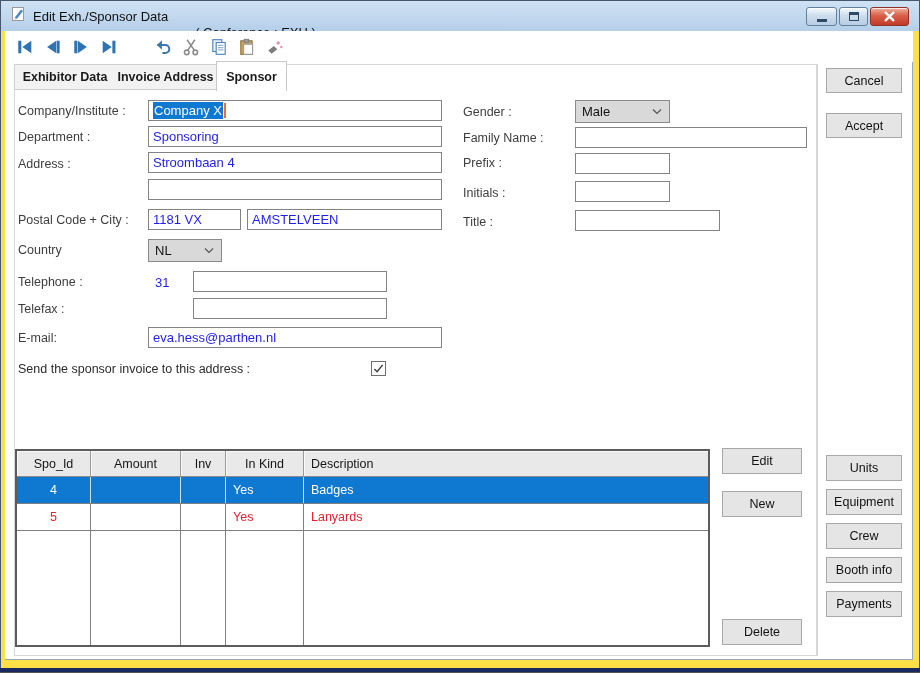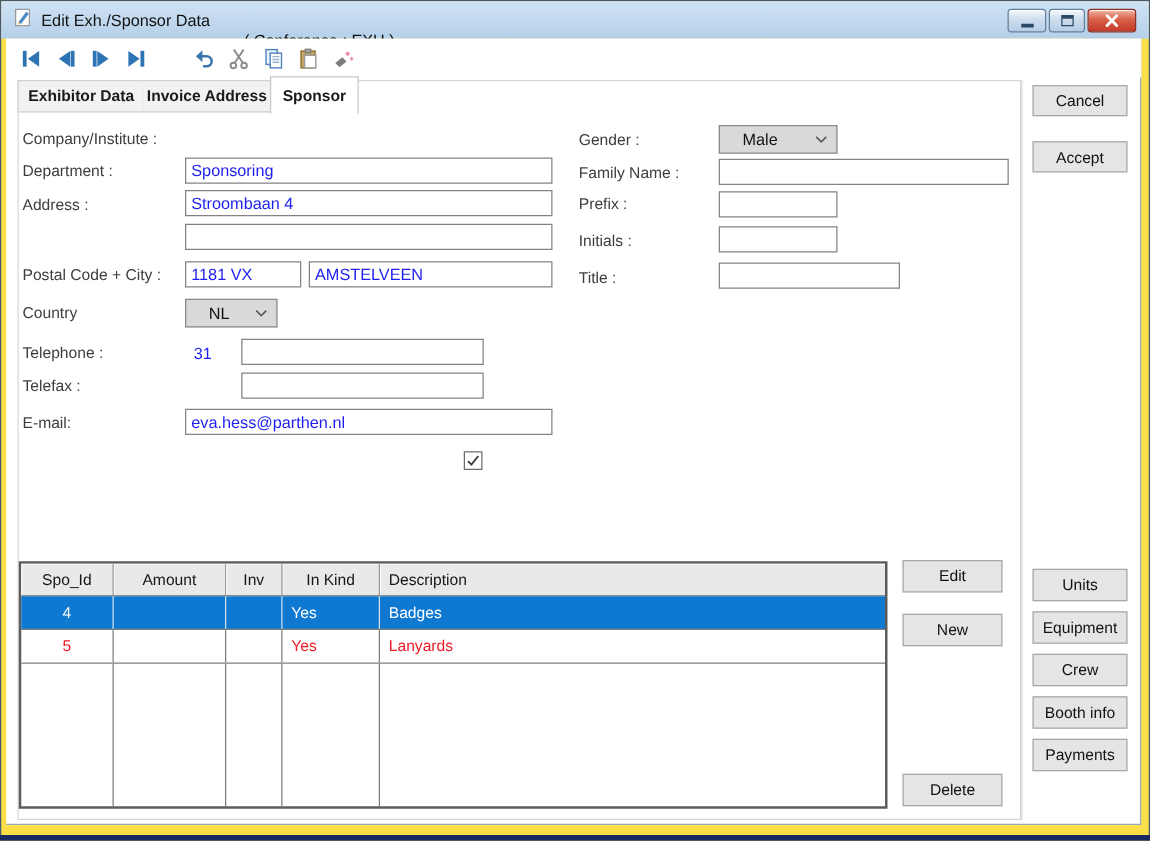--- a/index.html
+++ b/index.html
@@ -64,21 +64,21 @@
 
   
   .label { position:absolute; font-size:12.5px; color:#3d3d3d; white-space:nowrap; }
   .field { position:absolute; height:21px; background:#fff; border:1px solid #838383;
            display:flex; align-items:center; padding:0 4px; font-size:13px;
            color:var(--value-text,#1e1ef0); white-space:nowrap; overflow:hidden; }
   .sel-text { background:var(--selection,#0f79d2); color:#fff; padding:1px 1px; }
   .caret { display:inline-block; width:2px; height:15px; background:#ff6a1a; margin-left:1px; vertical-align:middle; }
   .combo { position:absolute; height:23px; background:#d9d9d9; border:1px solid #8a8a8a;
            display:flex; align-items:center; justify-content:space-between;
-           padding:0 7px 0 18px; font-size:13px; color:#121212; }
+           padding:0 7px 0 6px; font-size:13px; color:#121212; }
   .prefix-text { position:absolute; font-size:13px; color:var(--value-text,#1e1ef0); }
 
   .checkbox { position:absolute; left:371px; top:361px; width:15px; height:15px;
               background:#fff; border:1px solid #6e6e6e; display:flex; align-items:center; justify-content:center; }
 
   
   .sp-table { position:absolute; left:15px; top:449px; width:695px; height:198px;
               border:2px solid #5c5c5c; background:#fff; display:flex; flex-direction:column; }
   .tgrid { display:grid; grid-template-columns:74px 90px 45px 78px 1fr; }
   .thead { height:26px; background:#e9e9e9; border-bottom:1px solid #8a8a8a; }
@@ -207,20 +207,24 @@
 
   <div class="label" style="left:18px; top:104px;">Company/Institute :</div>
   <div class="label" style="left:18px; top:130px;">Department :</div>
   <div class="label" style="left:18px; top:157px;">Address :</div>
   <div class="label" style="left:18px; top:213px;">Postal Code + City :</div>
   <div class="label" style="left:18px; top:243px;">Country</div>
   <div class="label" style="left:18px; top:275px;">Telephone :</div>
   <div class="label" style="left:18px; top:302px;">Telefax :</div>
   <div class="label" style="left:18px; top:331px;">E-mail:</div>
 
+  <div class="field" style="left:148px; top:100px; width:294px;">
+    <span class="sel-text">Company X</span>
+      <span class="caret"></span>
+  </div>
   <div class="field" style="left:148px; top:126px; width:294px;">
     <span>Sponsoring</span>
   </div>
   <div class="field" style="left:148px; top:152px; width:294px;">
     <span>Stroombaan 4</span>
   </div>
   <div class="field" style="left:148px; top:179px; width:294px;">
     <span></span>
   </div>
   <div class="field" style="left:148px; top:209px; width:93px;">
@@ -266,20 +270,21 @@
   <div class="field" style="left:575px; top:153px; width:95px;">
     <span></span>
   </div>
   <div class="field" style="left:575px; top:181px; width:95px;">
     <span></span>
   </div>
   <div class="field" style="left:575px; top:210px; width:145px;">
     <span></span>
   </div>
 
+  <div class="label" style="left:18px; top:362px; color:#2b2b2b;">Send the sponsor invoice to this address :</div>
   <div class="checkbox">
     <svg width="11" height="11" viewBox="0 0 12 12">
       <polyline points="1.5,6.5 4.5,9.5 10.5,2" fill="none" stroke="#3c3c3c" stroke-width="1.6"></polyline>
     </svg>
   </div>
 
   <div class="sp-table">
     <div class="tgrid thead">
       <div class="th">Spo_Id</div>
       <div class="th">Amount</div>

